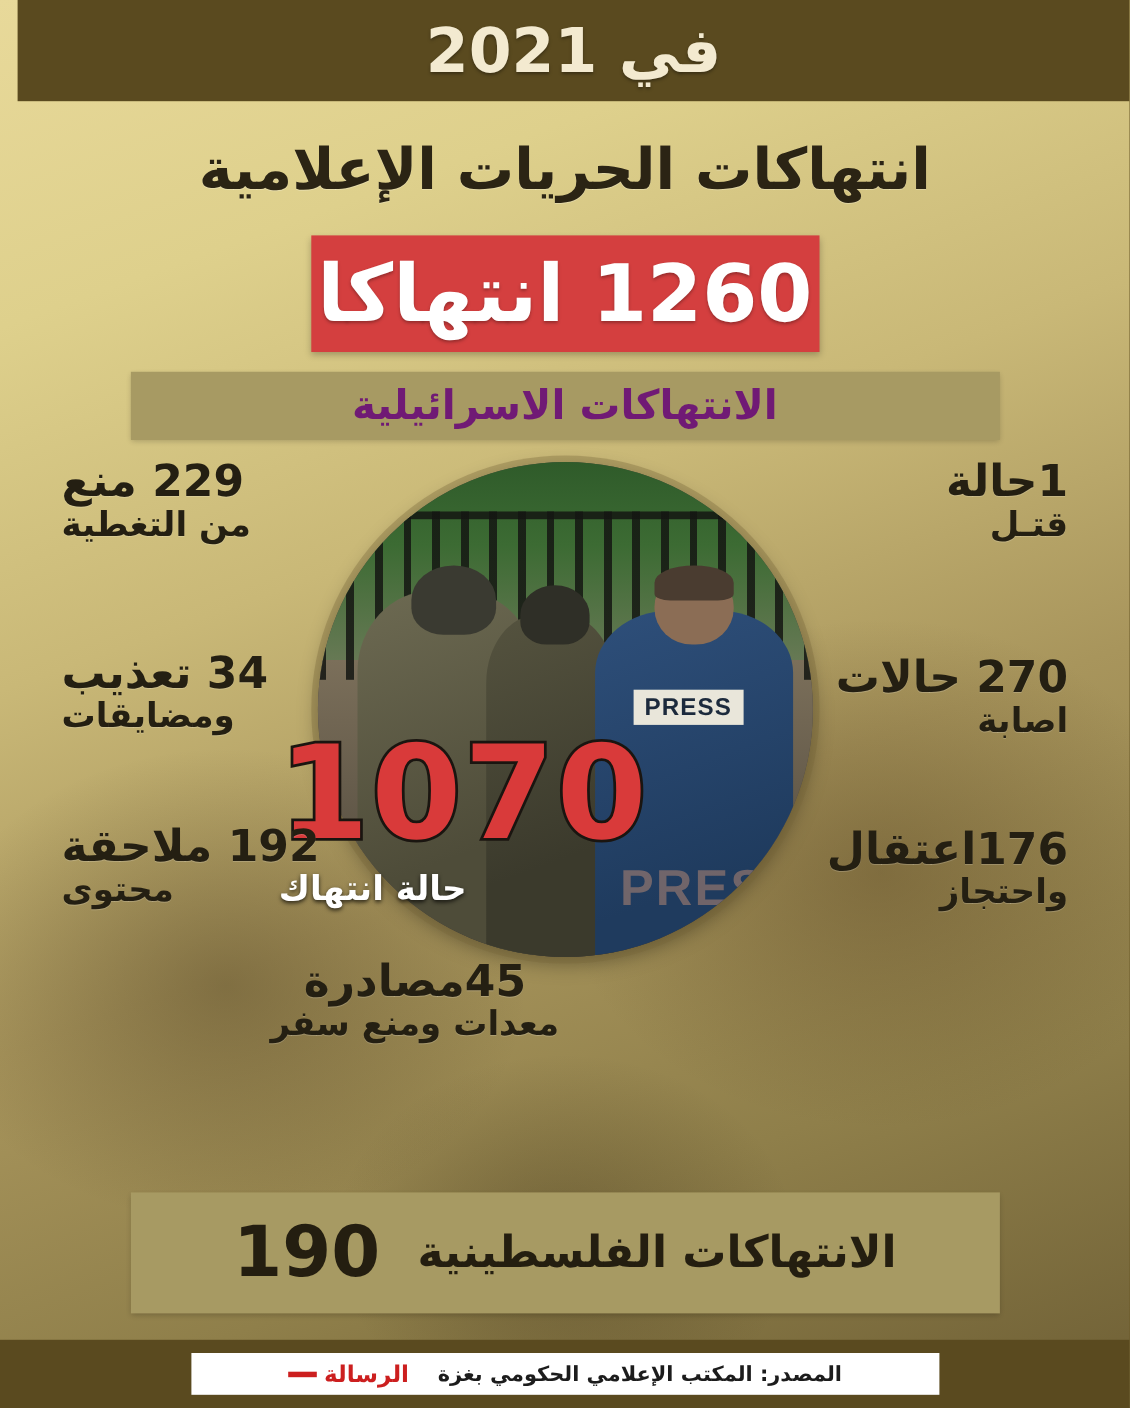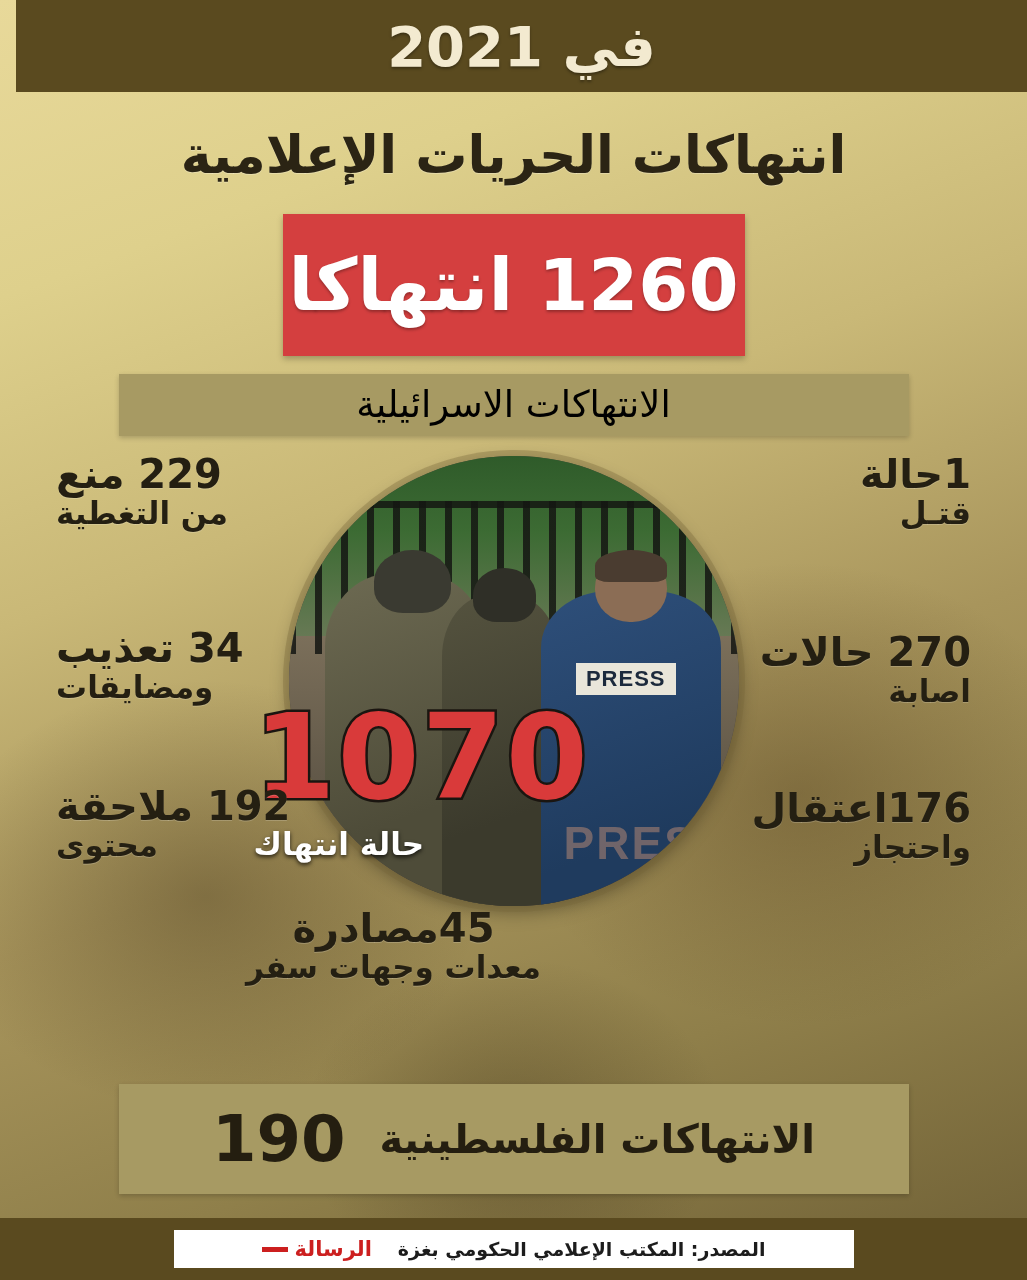--- a/index.html
+++ b/index.html
@@ -63,21 +63,21 @@
     line-height: 1.15;
     padding: 0 40px;
     text-shadow: 0 1px 0 rgba(255,255,255,0.25);
   }
 
   
   #total-banner {
     position: relative;
     margin: 28px auto 0;
     width: 462px;
-    height: 142px;
+    height: 106px;
     background: #d43f3f;
     display: flex;
     align-items: center;
     justify-content: center;
     box-shadow: 0 3px 6px rgba(0,0,0,0.25);
   }
   #total-banner .txt {
     color: #ffffff;
     font-size: 72px;
     font-weight: bold;
@@ -94,23 +94,23 @@
     align-items: center;
     justify-content: center;
     box-shadow: 0 2px 5px rgba(0,0,0,0.2);
   }
   #israeli-band {
     margin: 18px auto 0;
     width: 790px;
     height: 62px;
   }
   #israeli-band .txt {
-    color: #000000;
+    color: #701a75;
     font-size: 37px;
-    font-weight: normal;
+    font-weight: bold;
   }
 
   
   #stats-area {
     position: relative;
     height: 620px;
   }
 
   
   #photo-circle {
@@ -366,21 +366,21 @@
         <span>176</span><span>اعتقال</span>
       </div>
       <div class="line2">واحتجاز</div>
     </div>
 
 
     <div class="stat center" style="top: 472px; left: 246px;">
       <div class="line1">
         <span>45</span><span>مصادرة</span>
       </div>
-      <div class="line2">معدات وجهات سفر</div>
+      <div class="line2">معدات ومنع سفر</div>
     </div>
 
     <div class="stat left" style="top: 350px;">
       <div class="line1">
         <span>192</span>
         <span>ملاحقة</span>
       </div>
       <div class="line2">محتوى</div>
     </div>
 

